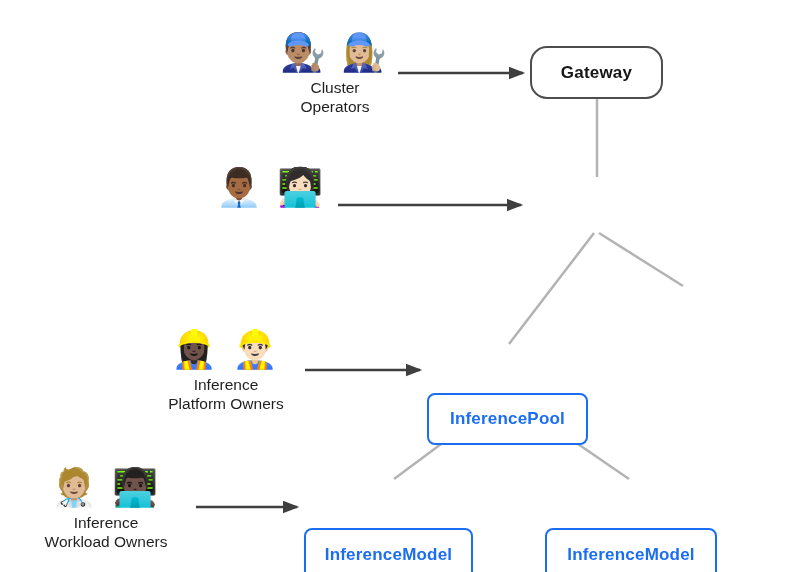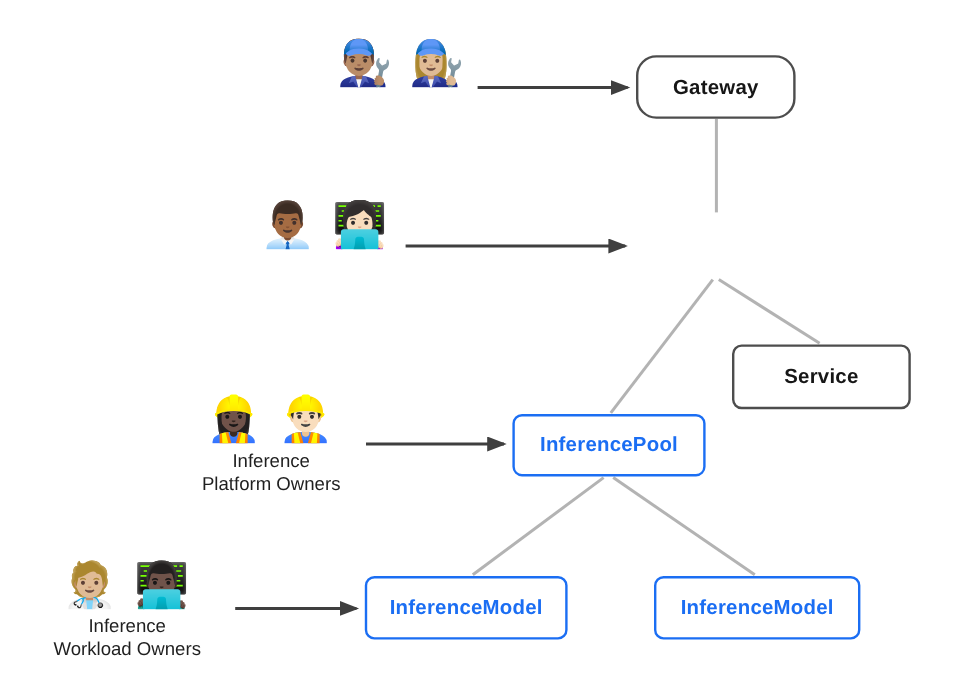--- a/index.html
+++ b/index.html
@@ -30,20 +30,21 @@
     border:2.5px solid var(--node-border-dark);
     border-radius:8px;
     font-weight:bold;font-size:17px;
     color:var(--node-text-dark);
     box-sizing:border-box;
     letter-spacing:.2px;
   }
   .node.blue{
     border:2px solid var(--accent-blue);
     color:var(--accent-blue);
+    margin-top:48px;
   }
   .actor{
     position:absolute;width:220px;
     text-align:center;
   }
   .actor .emojis{
     font-size:37px;line-height:44px;
     letter-spacing:2px;
     white-space:nowrap;
   }
@@ -74,20 +75,22 @@
 
     <line class="arrow" x1="398" y1="73" x2="523" y2="73" marker-end="url(#ah)"></line>
     <line class="arrow" x1="338" y1="205" x2="521" y2="205" marker-end="url(#ah)"></line>
     <line class="arrow" x1="305" y1="370" x2="420" y2="370" marker-end="url(#ah)"></line>
     <line class="arrow" x1="196" y1="507" x2="297" y2="507" marker-end="url(#ah)"></line>
   </svg>
 
   <div class="actor" style="left:225px;top:31px;">
     <div class="emojis">👨🏽‍🔧 👩🏼‍🔧</div>
     <div class="actor-label">
+      <div>Cluster</div>
+      <div>Operators</div>
     </div>
   </div>
 
   <div class="actor" style="left:161px;top:166px;">
     <div class="emojis">👨🏾‍💼 👩🏻‍💻</div>
   </div>
 
   <div class="actor" style="left:116px;top:328px;">
     <div class="emojis">👷🏿‍♀️ 👷🏻‍♂️</div>
     <div class="actor-label">
@@ -100,21 +103,20 @@
     <div class="emojis">🧑🏼‍⚕️ 👨🏿‍💻</div>
     <div class="actor-label">
       <div>Inference</div>
       <div>Workload Owners</div>
     </div>
   </div>
 
   <div class="node" style="left:530px;top:46px;width:133px;height:53px;border-radius:17px;">Gateway</div>
 
 
-  <div class="node" style="left:610px;top:287px;width:149px;height:54px;">Service</div>
 
   <div class="node blue" style="left:427px;top:345px;width:161px;height:52px;">InferencePool</div>
 
   <div class="node blue" style="left:304px;top:480px;width:169px;height:53px;">InferenceModel</div>
 
   <div class="node blue" style="left:545px;top:480px;width:172px;height:53px;">InferenceModel</div>
 
 </div>
 
 </body></html>

